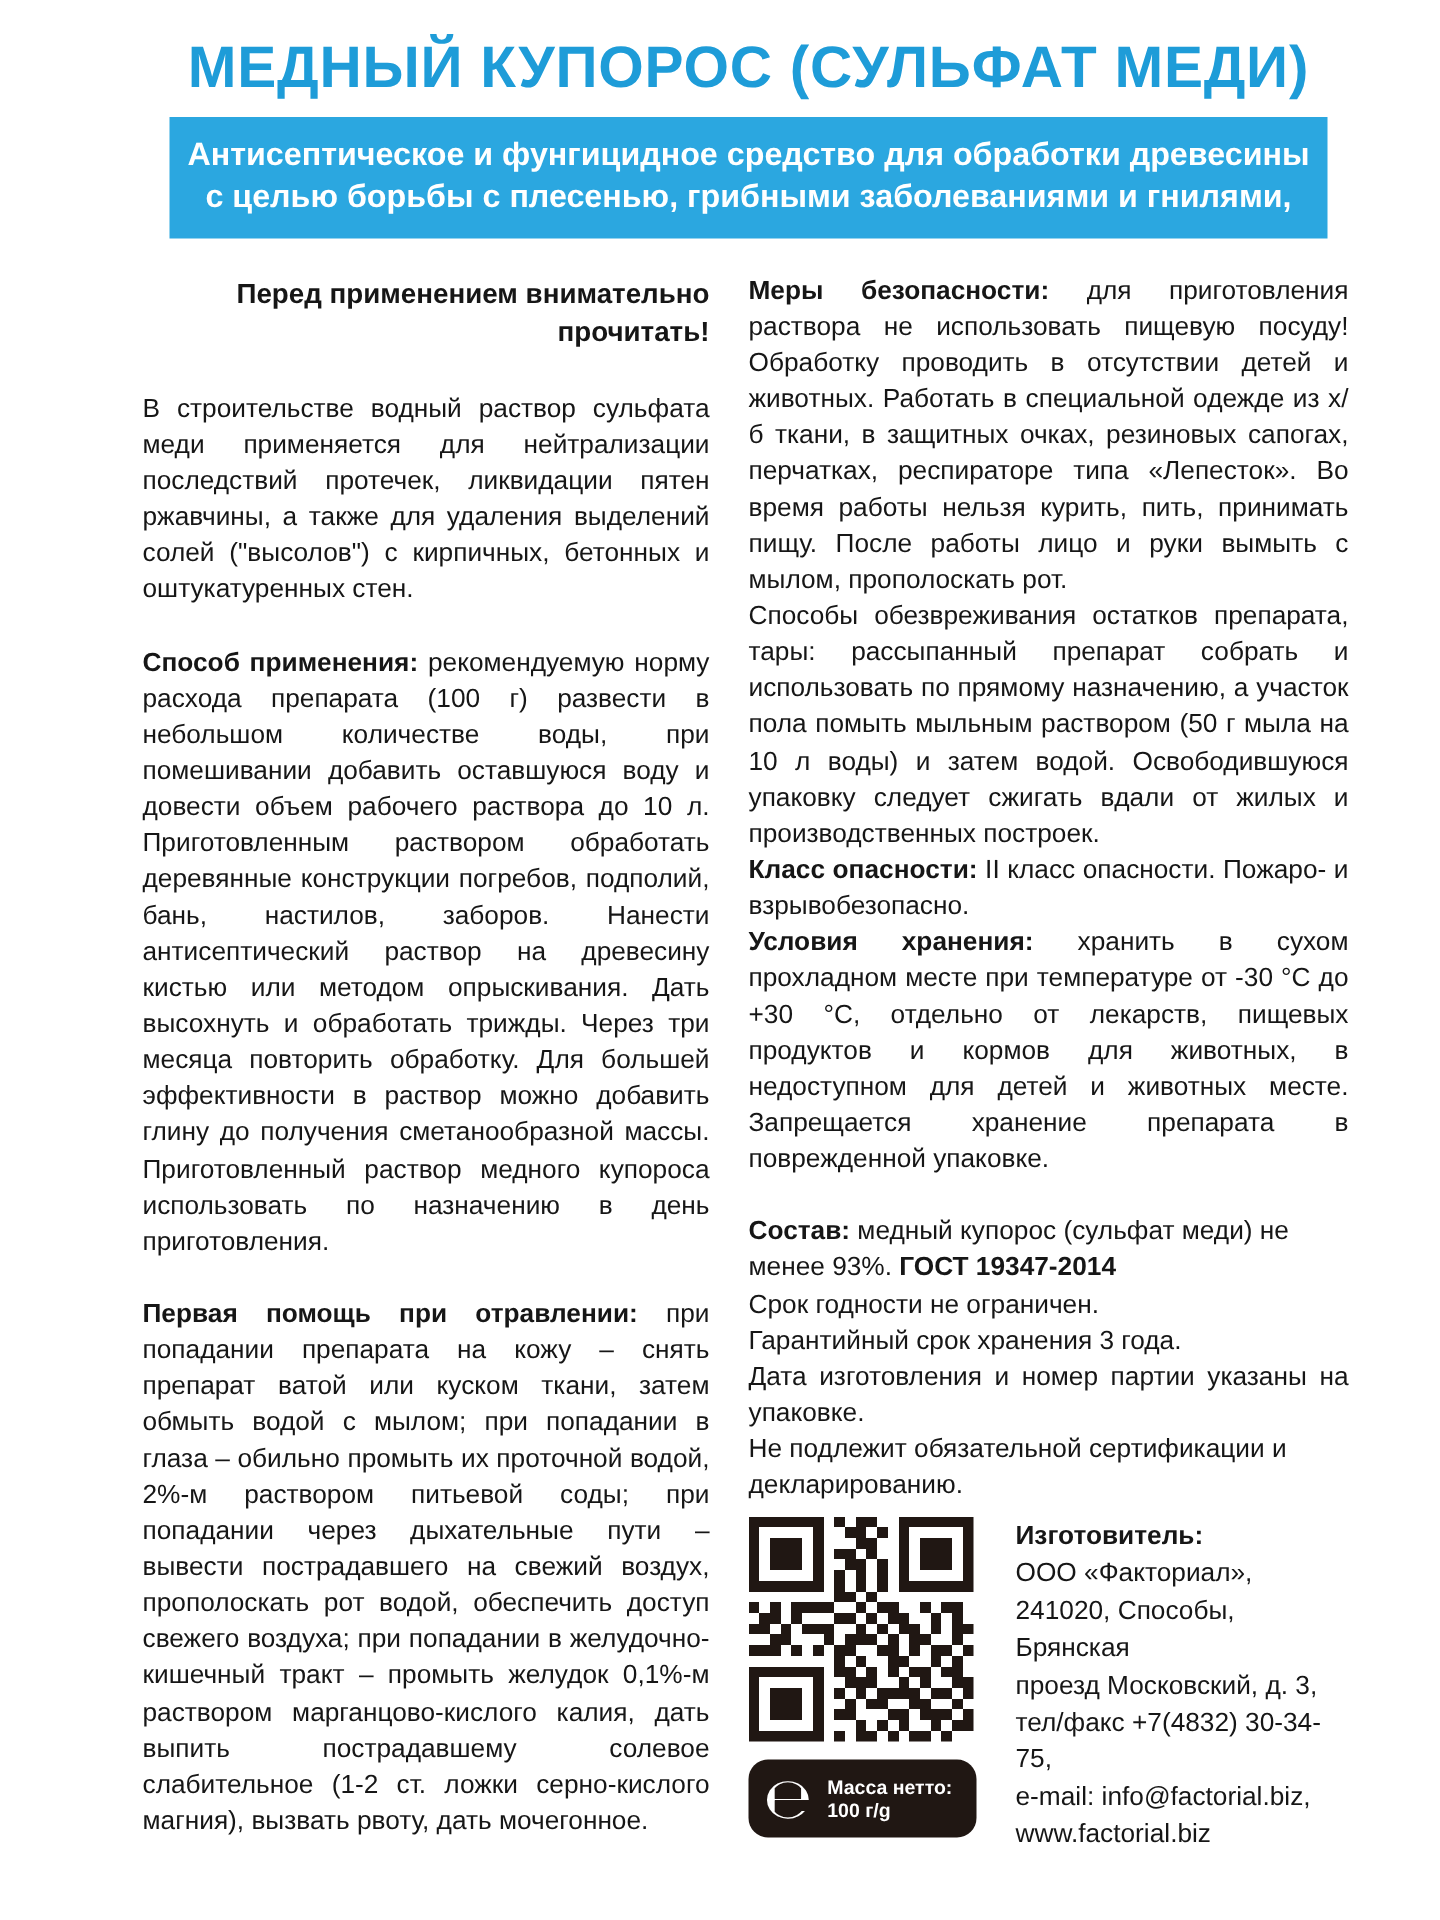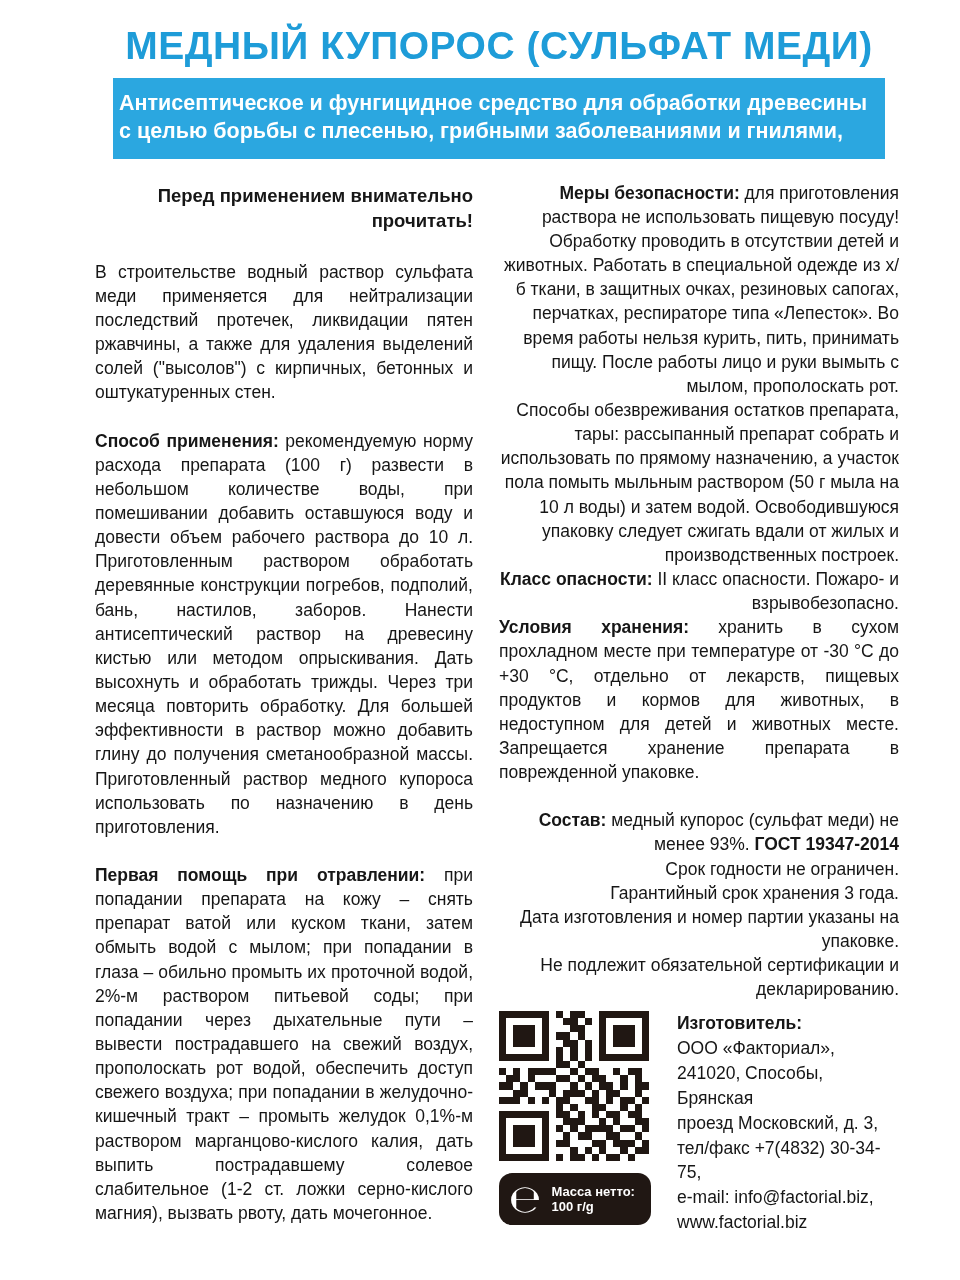--- a/index.html
+++ b/index.html
@@ -2,26 +2,26 @@
 <html><head>
 <meta charset="utf-8">
 <style>
   html,body{margin:0;padding:0;background:#ffffff;}
   body{width:960px;height:1280px;font-family:"Liberation Sans",sans-serif;color:#161616;}
   .page{position:relative;width:960px;height:1241px;background:#fff;overflow:hidden;margin-left:19px;}
 
   .title{margin:24px 40px 10px;text-align:center;font-size:39px;font-weight:bold;
          color:#1e9cd8;letter-spacing:0.5px;white-space:nowrap;}
   .banner{margin:4px 94px 0;background:#2ba7e0;color:#fff;font-weight:bold;
-          font-size:21.5px;line-height:1.32;text-align:left;padding:11px 6px 13px;}
+          font-size:21.5px;line-height:1.32;text-align:center;padding:11px 6px 13px;}
 
   .cols{display:flex;gap:26px;padding:22px 80px 0 76px;}
   .col{flex:1;font-size:17.5px;line-height:1.38;text-align:justify;}
   .col p{margin:0 0 24px;}
-  .col p.tight{margin-bottom:0;text-align:right;}
+  .col p.tight{margin-bottom:0;}
   .lead{font-weight:bold;}
   .warning{font-weight:bold;font-size:18.5px;text-align:right;margin:2px 0 26px;}
   .gost{font-weight:bold;}
   .plain{text-align:left;}
 
   .bottom-row{display:flex;gap:14px;margin-top:10px;text-align:left;}
   .bottom-left{width:164px;flex:none;}
   .bottom-right{flex:1;}
 
   .qr{width:150px;height:150px;display:block;}

